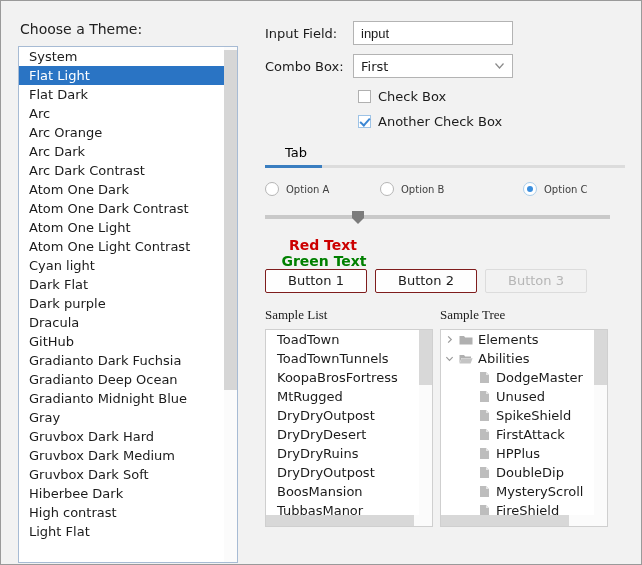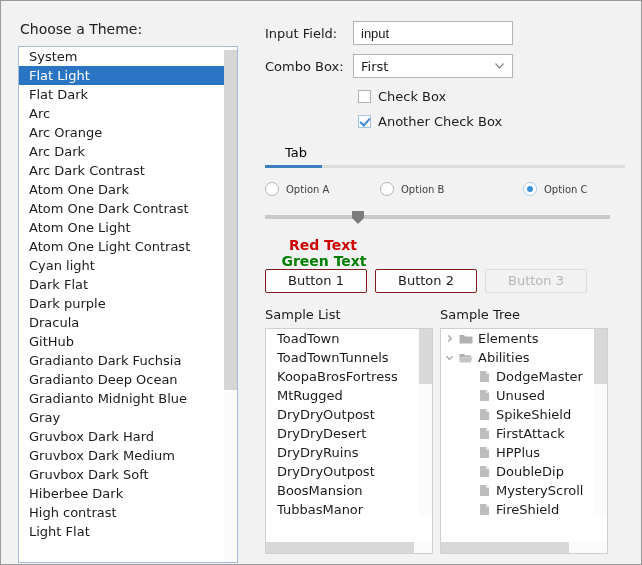--- a/index.html
+++ b/index.html
@@ -273,35 +273,36 @@
   .btn.disabled {
     background: #f2f2f2;
     border-color: #dcdcdc;
     color: #b6b6b6;
   }
 
   
   #panel-heads {
     display: flex;
     margin-top: 14px;
+    font-family: Liberation Serif, serif;
   }
   .panel-head {
     font-size: 13px;
     color: #1b1b1b;
   }
   .ph-a { width: 175px; }
 
   
   #panels {
     display: flex;
     margin-top: 6px;
   }
   .panel {
     position: relative;
-    width: 168px; height: 226px;
+    width: 168px; height: 198px;
     box-sizing: border-box;
     border: 1px solid #cfcfcf;
     background: #ffffff;
     overflow: hidden;
   }
   .panel.tree-panel { margin-left: 7px; }
   .panel-content {
     position: absolute;
     left: 0; top: 0;
     width: 154px;

